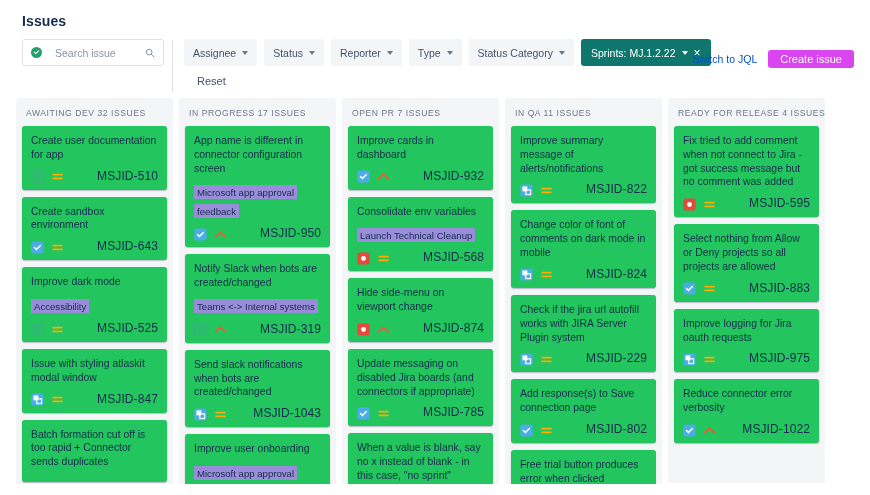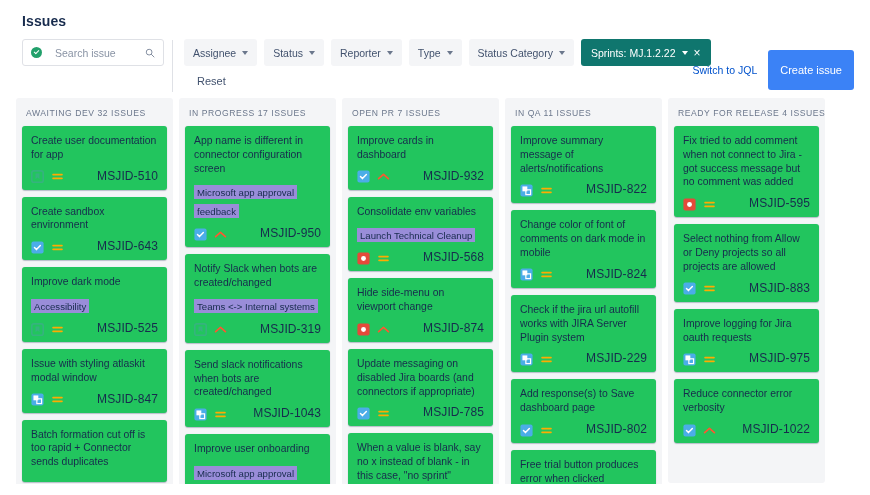--- a/index.html
+++ b/index.html
@@ -76,22 +76,22 @@
     font-family: "Liberation Sans", sans-serif;
   }
   .toolbar-right {
     position: absolute; right: 16px; top: 21px;
     display: flex; align-items: center; gap: 11px;
   }
   .jql-link {
     font-size: 10.5px; color: #0052cc; cursor: pointer; text-decoration: none;
   }
   .create-btn {
-    background: #3b82f6; color: #fff; border: none; border-radius: 3px;
-    font-size: 11px; height: 40px; padding: 0 12px; cursor: pointer;
+    background: #d946ef; color: #fff; border: none; border-radius: 3px;
+    font-size: 11px; height: 18px; padding: 0 12px; cursor: pointer;
     font-family: "Liberation Sans", sans-serif;
   }
 
   
   .board {
     display: flex; gap: 6px;
     padding: 9px 6px 0 16px;
     align-items: flex-start;
     overflow: hidden;
     height: 395px;
@@ -413,21 +413,21 @@
                 <rect x="7.2" y="7.2" width="5.8" height="5.8" fill="none" stroke="#fff" stroke-width="1.5"></rect>
               </svg></span>
             <span class="pico"><svg viewBox="0 0 16 16" width="13" height="13">
                 <rect x="1.5" y="4.6" width="13" height="2.1" rx="1" fill="#ffab00"></rect>
                 <rect x="1.5" y="9.3" width="13" height="2.1" rx="1" fill="#ffab00"></rect>
               </svg></span>
             <span class="issue-key">MSJID-229</span>
           </div>
         </div>
         <div class="card">
-          <div class="card-title">Add response(s) to Save dashboard page</div>
+          <div class="card-title">Add response(s) to Save connection page</div>
           <div class="card-foot">
             <span class="tico"><svg viewBox="0 0 16 16" width="13" height="13">
                 <rect x="0.5" y="0.5" width="15" height="15" rx="2.5" fill="#4bade8"></rect>
                 <path d="M4.3 8.1l2.4 2.5 4.8-5" fill="none" stroke="#fff" stroke-width="1.8" stroke-linecap="round" stroke-linejoin="round"></path>
               </svg></span>
             <span class="pico"><svg viewBox="0 0 16 16" width="13" height="13">
                 <rect x="1.5" y="4.6" width="13" height="2.1" rx="1" fill="#ffab00"></rect>
                 <rect x="1.5" y="9.3" width="13" height="2.1" rx="1" fill="#ffab00"></rect>
               </svg></span>
             <span class="issue-key">MSJID-802</span>

